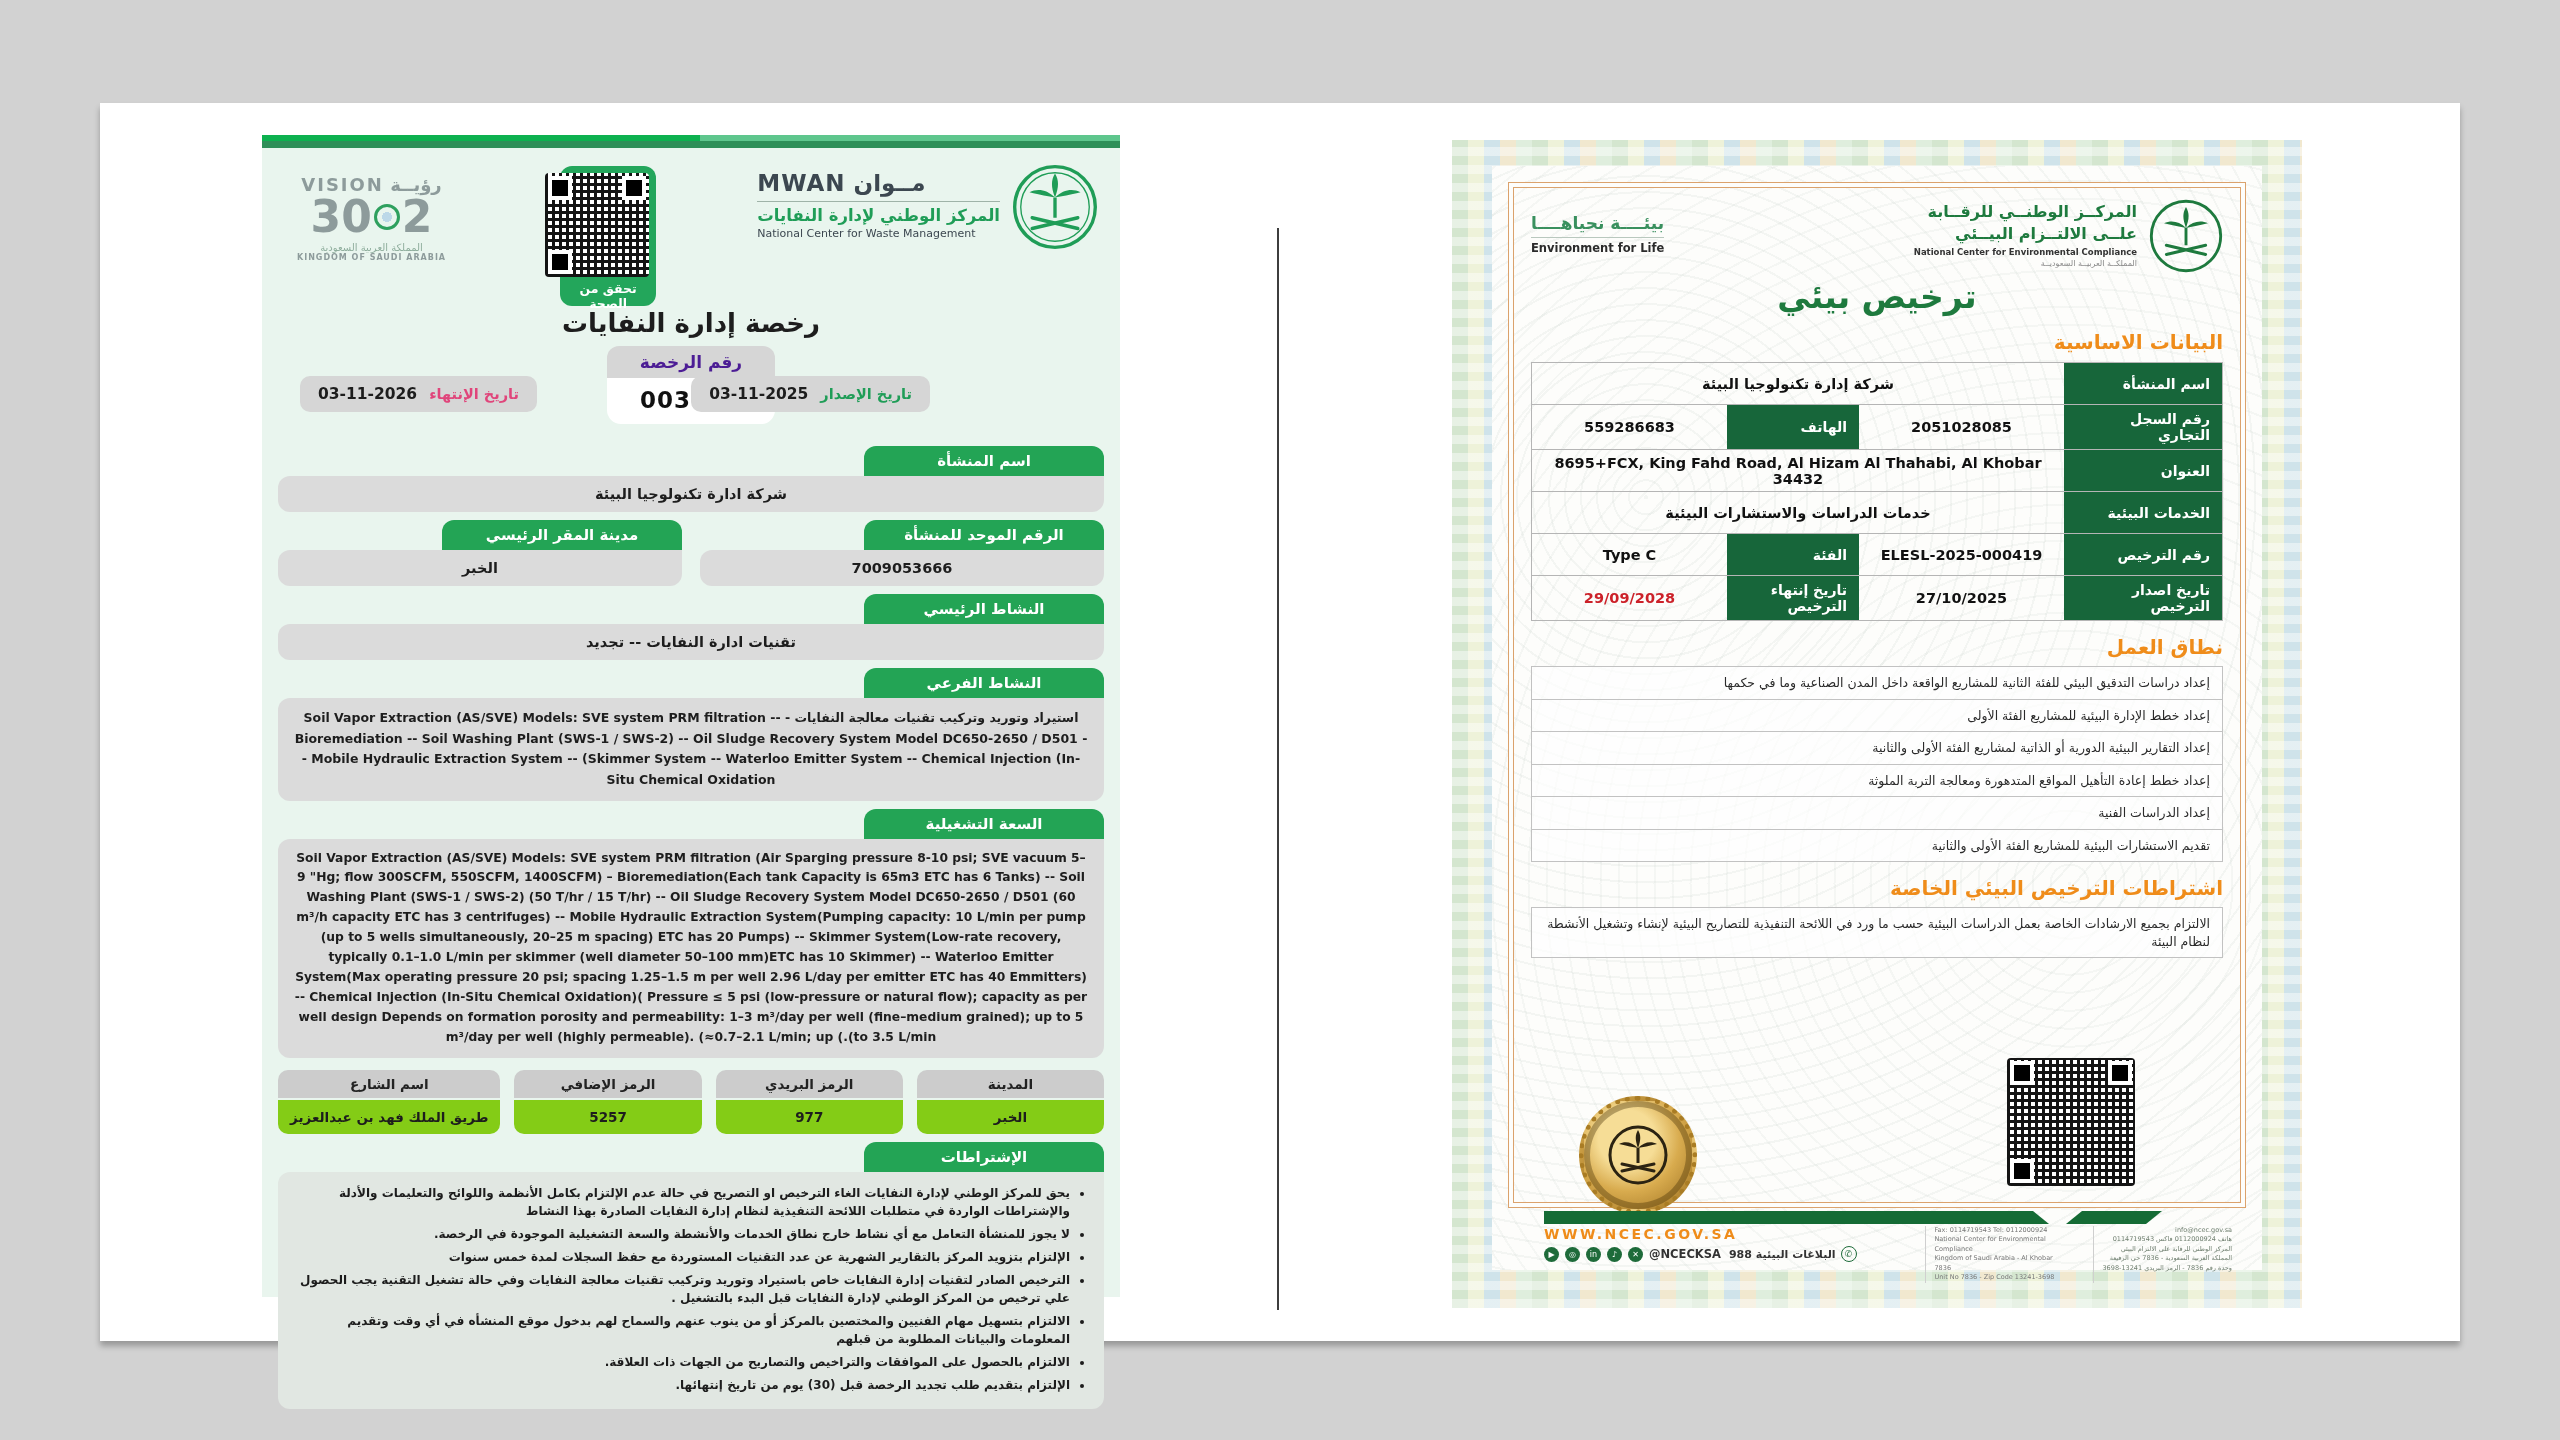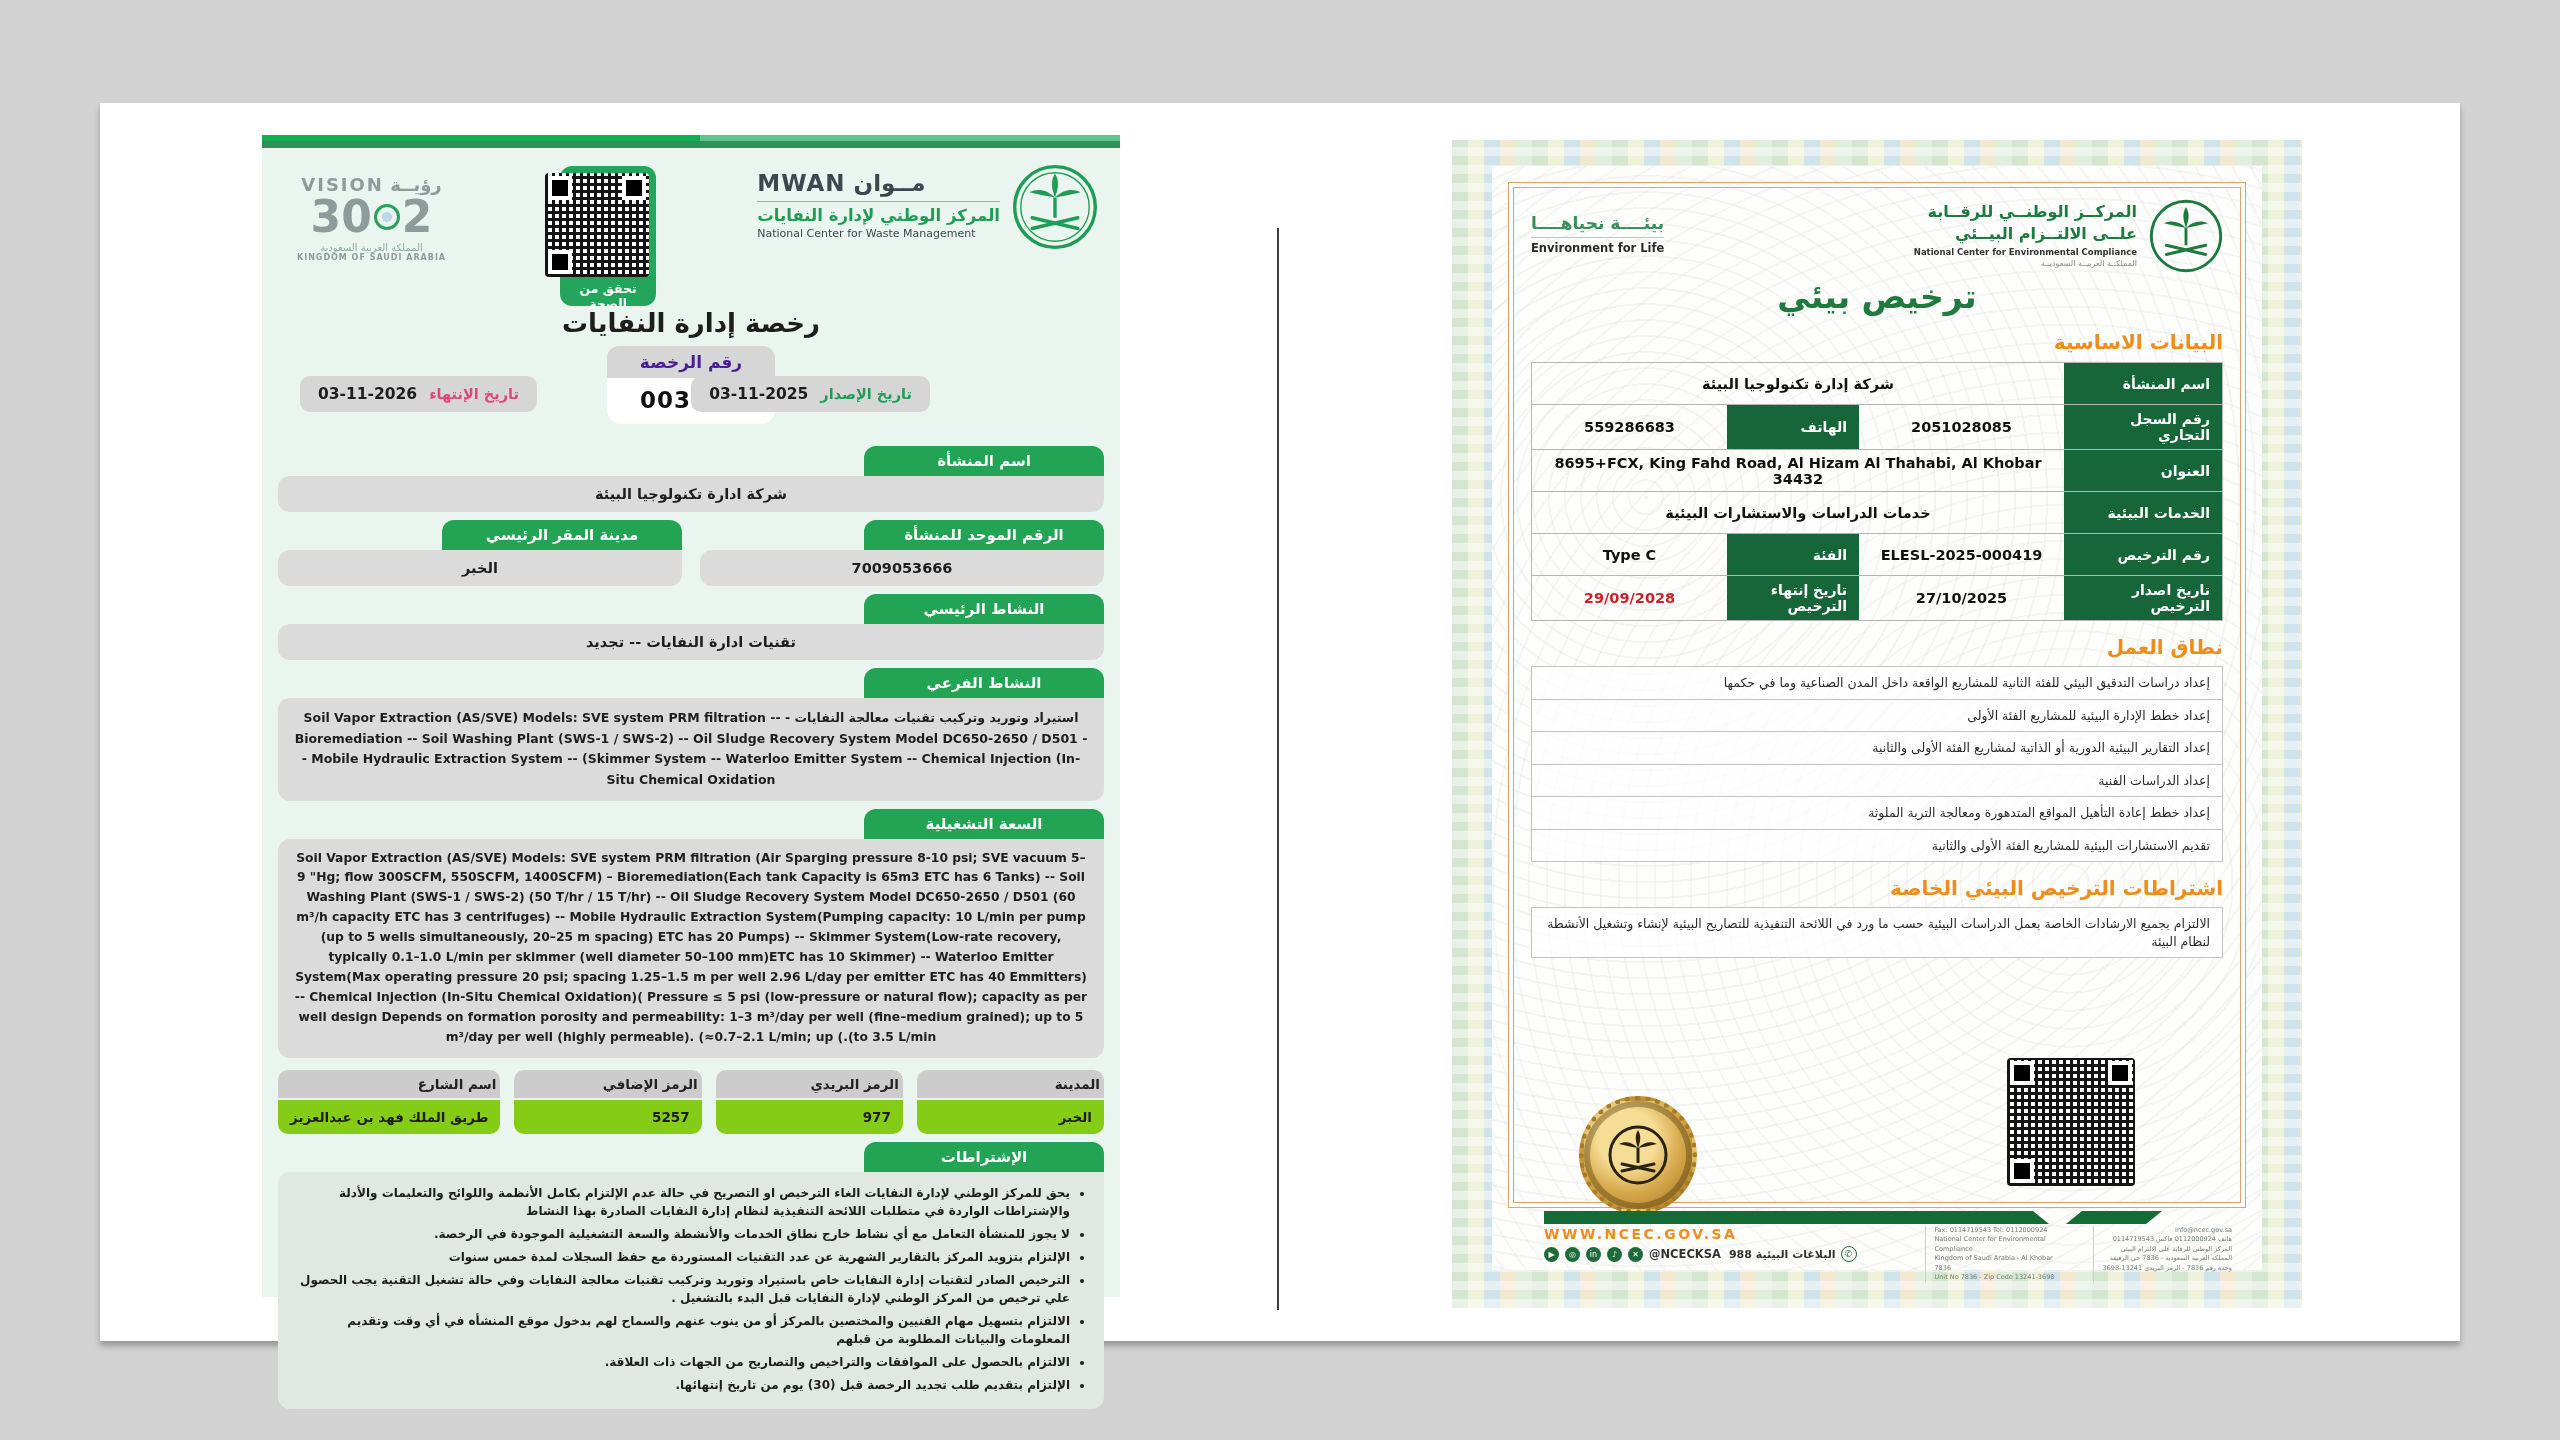--- a/index.html
+++ b/index.html
@@ -58,21 +58,21 @@
   .gtab { display:block; width:fit-content; min-width:240px; background:#23a455; color:#fff; font-weight:bold;
           font-size:15px; text-align:center; padding:6px 24px; border-radius:12px 12px 0 0; }
   .gpill { background:#dbdbdb; border-radius:12px 12px 12px 12px; border-top-right-radius:0; text-align:center;
            font-weight:bold; color:#1d1d1d; font-size:14.5px; padding:10px 16px; }
   .two-col { display:flex; gap:18px; margin:8px 16px 0; }
   .two-col .col { flex:1; }
   .longtext { font-size:12.5px; line-height:1.65; }
   .captext  { font-size:12.3px; line-height:1.62; }
 
   .addr-row { display:flex; gap:14px; margin:12px 16px 0; }
-  .addr-col { flex:1; }
+  .addr-col { flex:1; text-align:center; }
   .addr-head { background:#cccccc; border-radius:10px 10px 0 0; font-size:13.5px; font-weight:bold; color:#222; padding:6px 4px; }
   .addr-val { background:#84cc16; border-radius:0 0 10px 10px; font-size:13.5px; font-weight:bold; color:#1d1d1d; padding:9px 12px; margin-top:2px; white-space:nowrap; }
 
   .cond-pill { background:#e1e7e2; border-radius:12px; border-top-right-radius:0; padding:12px 16px 10px 14px; }
   .cond-pill ul { padding-right:18px; }
   .cond-pill li { font-size:12px; font-weight:bold; color:#1c1c1c; line-height:1.5; margin-bottom:5px; }
 
   
   .divider { position:absolute; left:1277px; top:228px; width:2px; height:1082px; background:#3d3d3d; }
 
@@ -351,22 +351,22 @@
               <div class="bcell bval2">29/09/2028</div>
             </div>
           </div>
 
         <div class="orange-h">نطاق العمل</div>
         <div class="rule-list">
 
         <div class="rrow">إعداد دراسات التدقيق البيئي للفئة الثانية للمشاريع الواقعة داخل المدن الصناعية وما في حكمها</div>
             <div class="rrow">إعداد خطط الإدارة البيئية للمشاريع الفئة الأولى</div>
             <div class="rrow">إعداد التقارير البيئية الدورية أو الذاتية لمشاريع الفئة الأولى والثانية</div>
+            <div class="rrow">إعداد خطط إعادة التأهيل المواقع المتدهورة ومعالجة التربة الملوثة</div>
             <div class="rrow">إعداد الدراسات الفنية</div>
-            <div class="rrow">إعداد خطط إعادة التأهيل المواقع المتدهورة ومعالجة التربة الملوثة</div>
             <div class="rrow">تقديم الاستشارات البيئية للمشاريع الفئة الأولى والثانية</div>
           </div>
 
         <div class="orange-h">اشتراطات الترخيص البيئي الخاصة</div>
         <div class="rule-list">
 
             <div class="rrow">الالتزام بجميع الارشادات الخاصة بعمل الدراسات البيئية حسب ما ورد في اللائحة التنفيذية للتصاريح البيئية لإنشاء وتشغيل الأنشطة لنظام البيئة</div>
           </div>
 
         <div class="bottom-zone">

